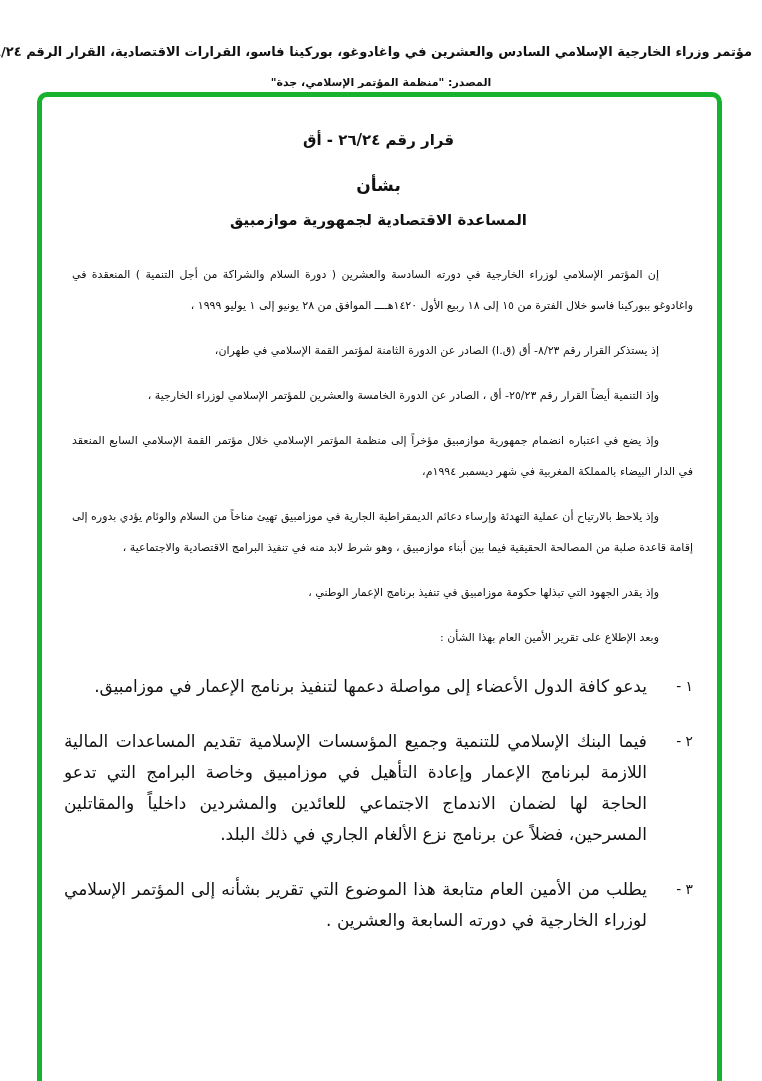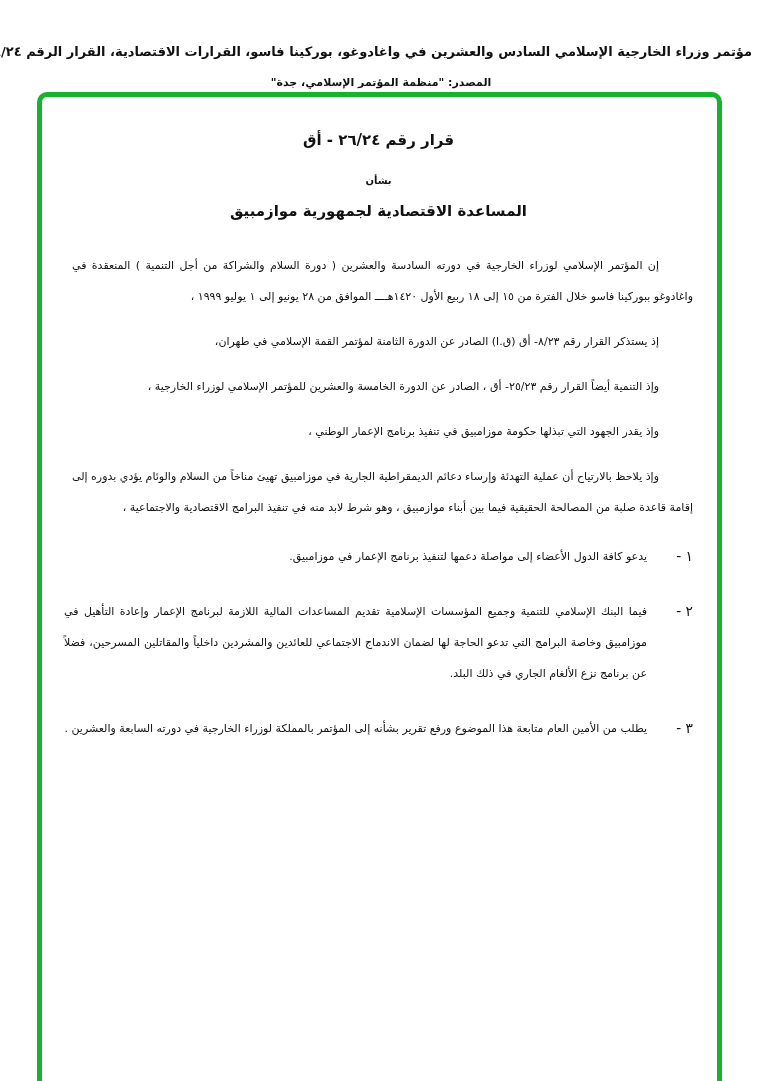--- a/index.html
+++ b/index.html
@@ -23,39 +23,39 @@
   }
   .frame{
     position:absolute;left:37px;top:92px;
     width:685px;height:1048px;
     box-sizing:border-box;
     border:5px solid #17b22e;
     border-radius:10px;
     padding:34px 24px 0 22px;
   }
   .t1{ text-align:center;font-weight:bold;font-size:15px;margin:0 0 26px 0; }
-  .t2{ text-align:center;font-weight:bold;font-size:10px;margin:0 0 16px 0; }
+  .t2{ text-align:center;font-weight:bold;font-size:17px;margin:0 0 16px 0; }
   .t3{ text-align:center;font-weight:bold;font-size:15px;margin:0 0 30px 0; }
   .para{
     font-size:11px;line-height:31px;
     text-align:justify;
     margin:0 0 14px 8px;
     text-indent:34px;
   }
   .lead{ font-weight:normal; }
   .list-wrap{ margin-top:18px; }
   .list-item{ display:flex; margin:0 0 24px 0; }
   .marker{
     flex:0 0 46px;width:46px;
     font-size:13.8px;line-height:31px;
     text-align:right;
   }
   .item-text{
     flex:1;
-    font-size:11px;line-height:31px;
+    font-size:17px;line-height:31px;
     text-align:justify;
   }
 </style>
 </head>
 <body>
 
 <div class="page">
 
   <div class="hdr-line1">مؤتمر وزراء الخارجية الإسلامي السادس والعشرين في واغادوغو، بوركينا فاسو، القرارات الاقتصادية، القرار الرقم ٢٦/٢٤-أق</div>
 
@@ -66,33 +66,35 @@
     <div class="t1">قرار رقم ٢٦/٢٤ - أق</div>
 
     <div class="t2">بشأن</div>
 
     <div class="t3">المساعدة الاقتصادية لجمهورية موازمبيق</div>
 
     <div id="paragraphs">
         <p class="para">إن المؤتمر الإسلامي لوزراء الخارجية في دورته السادسة والعشرين ( دورة السلام والشراكة من أجل التنمية ) المنعقدة في واغادوغو ببوركينا فاسو خلال الفترة من ١٥ إلى ١٨ ربيع الأول ١٤٢٠هــــ الموافق من ٢٨ يونيو إلى ١ يوليو ١٩٩٩ ،</p>
         <p class="para"><span class="lead">إذ يستذكر</span> القرار رقم ٨/٢٣- أق (ق.ا) الصادر عن الدورة الثامنة لمؤتمر القمة الإسلامي في طهران،</p>
         <p class="para"><span class="lead">وإذ التنمية أيضاً</span> القرار رقم ٢٥/٢٣- أق ، الصادر عن الدورة الخامسة والعشرين للمؤتمر الإسلامي لوزراء الخارجية ،</p>
+        <p class="para"><span class="lead">وإذ يضع في اعتباره</span> انضمام جمهورية موازمبيق مؤخراً إلى منظمة المؤتمر الإسلامي خلال مؤتمر القمة الإسلامي السابع المنعقد في الدار البيضاء بالمملكة المغربية في شهر ديسمبر ١٩٩٤م،</p>
+        <p class="para"><span class="lead">وإذ يلاحظ بالارتياح</span> أن عملية التهدئة وإرساء دعائم الديمقراطية الجارية في موزامبيق تهيئ مناخاً من السلام والوئام يؤدي بدوره إلى إقامة قاعدة صلبة من المصالحة الحقيقية فيما بين أبناء موازمبيق ، وهو شرط لابد منه في تنفيذ البرامج الاقتصادية والاجتماعية ،</p>
         <p class="para"><span class="lead">وإذ يقدر</span> الجهود التي تبذلها حكومة موزامبيق في تنفيذ برنامج الإعمار الوطني ،</p>
-        <p class="para"><span class="lead">وإذ يلاحظ بالارتياح</span> أن عملية التهدئة وإرساء دعائم الديمقراطية الجارية في موزامبيق تهيئ مناخاً من السلام والوئام يؤدي بدوره إلى إقامة قاعدة صلبة من المصالحة الحقيقية فيما بين أبناء موازمبيق ، وهو شرط لابد منه في تنفيذ البرامج الاقتصادية والاجتماعية ،</p>
+        <p class="para"><span class="lead">وبعد الإطلاع</span> على تقرير الأمين العام بهذا الشأن :</p>
       </div>
 
     <div id="list" class="list-wrap">
         <div class="list-item">
           <div class="marker">١ -</div>
           <div class="item-text"><span class="lead">يدعو</span> كافة الدول الأعضاء إلى مواصلة دعمها لتنفيذ برنامج الإعمار في موزامبيق.</div>
         </div>
         <div class="list-item">
           <div class="marker">٢ -</div>
           <div class="item-text"><span class="lead">فيما</span> البنك الإسلامي للتنمية وجميع المؤسسات الإسلامية تقديم المساعدات المالية اللازمة لبرنامج الإعمار وإعادة التأهيل في موزامبيق وخاصة البرامج التي تدعو الحاجة لها لضمان الاندماج الاجتماعي للعائدين والمشردين داخلياً والمقاتلين المسرحين، فضلاً عن برنامج نزع الألغام الجاري في ذلك البلد.</div>
         </div>
         <div class="list-item">
           <div class="marker">٣ -</div>
-          <div class="item-text">يطلب من الأمين العام متابعة هذا الموضوع ورفع تقرير بشأنه إلى المؤتمر بالمملكة لوزراء الخارجية في دورته السابعة والعشرين .</div>
+          <div class="item-text">يطلب من الأمين العام متابعة هذا الموضوع التي تقرير بشأنه إلى المؤتمر الإسلامي لوزراء الخارجية في دورته السابعة والعشرين .</div>
         </div>
       </div>
 
   </div>
 </div>
 
 </body></html>

